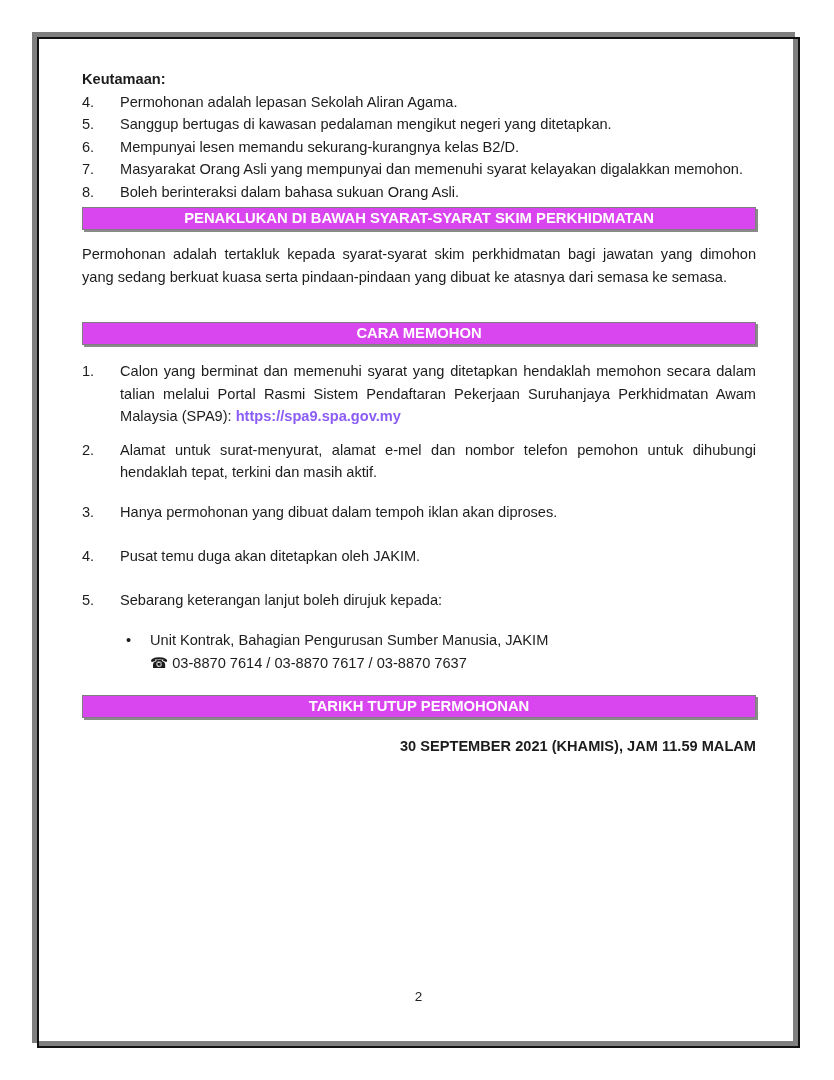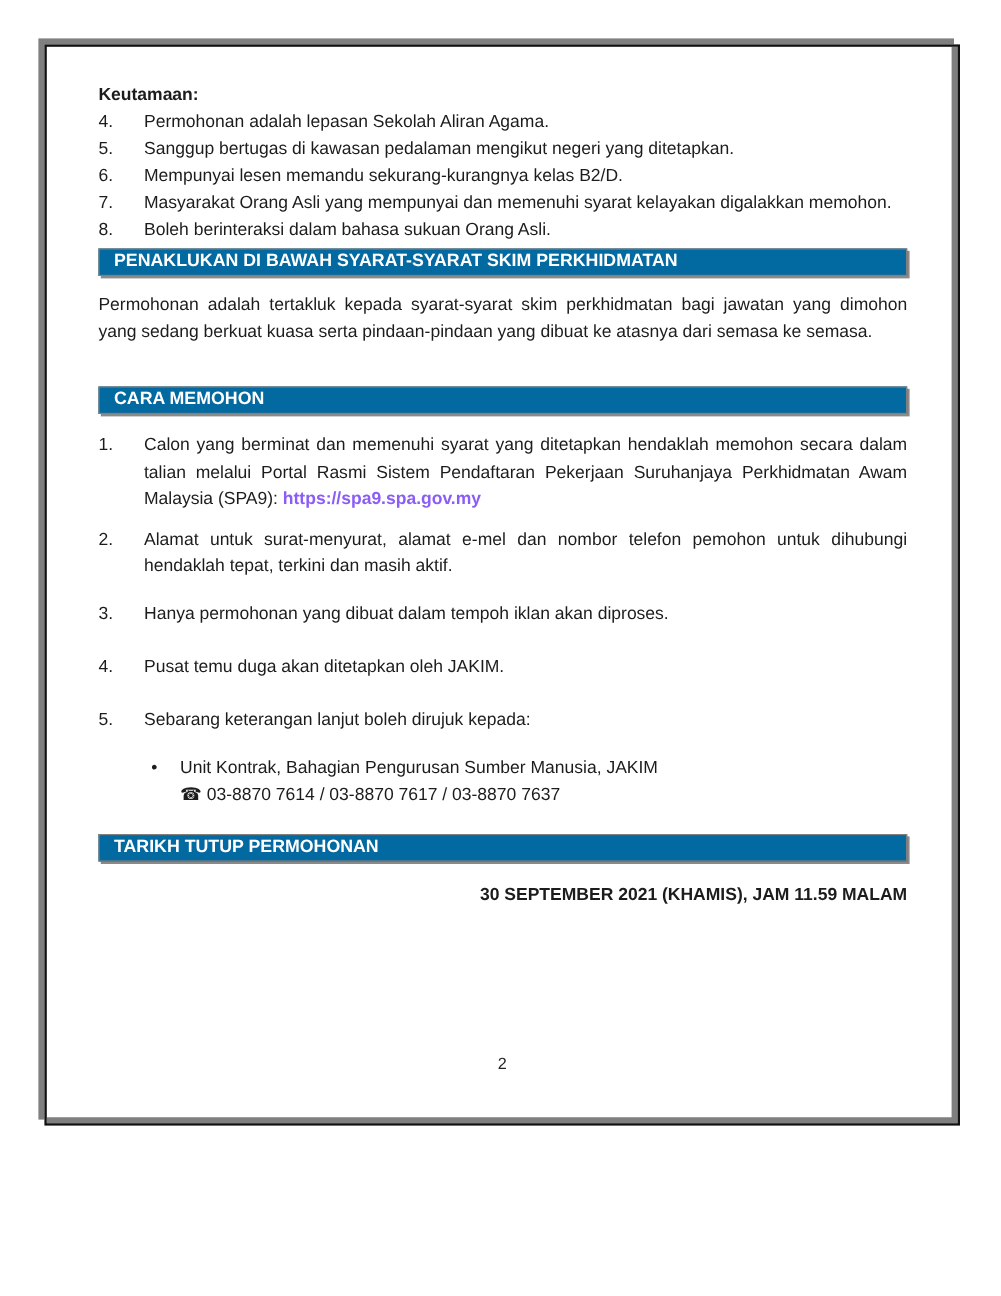--- a/index.html
+++ b/index.html
@@ -8,45 +8,45 @@
     width: 834px; height: 1080px;
     position: relative;
     font-family: "Liberation Sans", "DejaVu Sans", sans-serif;
     color: #1c1c1c;
     font-size: 14.6px;
     line-height: 22.5px;
   }
   .frame {
     position: absolute;
     left: 37px; top: 37px;
-    width: 763px; height: 901px;
+    width: 763px; height: 1011px;
     background: #ffffff;
     border: 2px solid #111111;
     box-shadow: -5px -5px 0 0 #7f7f7f, inset -5px -5px 0 0 #7f7f7f;
   }
   .content {
     position: absolute;
     left: 43px; right: 42px; top: 0;
     padding-top: 29px;
   }
   .bold { font-weight: bold; }
   
   .numitem { display: flex; align-items: flex-start; }
   .numitem .num { flex: 0 0 38px; }
   .numitem .txt { flex: 1 1 auto; }
   .just { text-align: justify; }
   
   .banner {
-    background: #0369a1;
+    background: #d946ef;
     color: #ffffff;
     font-weight: bold;
-    text-align: left;
+    text-align: center;
     font-size: 14.8px;
     line-height: 19px;
-    padding: 1px 12px;
+    padding: 1px 0;
     border: 1px solid #7f7f7f;
     box-shadow: 2px 2px 0 0 #8a8a8a;
   }
   .banner-1 { margin-top: 4px; }
   .para { margin-top: 13px; }
   .banner-2 { margin-top: 34px; }
   .cara-item-1 { margin-top: 15px; }
   .cara-item-2 { margin-top: 11px; }
   .cara-item-3 { margin-top: 17px; }
   .cara-item-4 { margin-top: 22px; }

